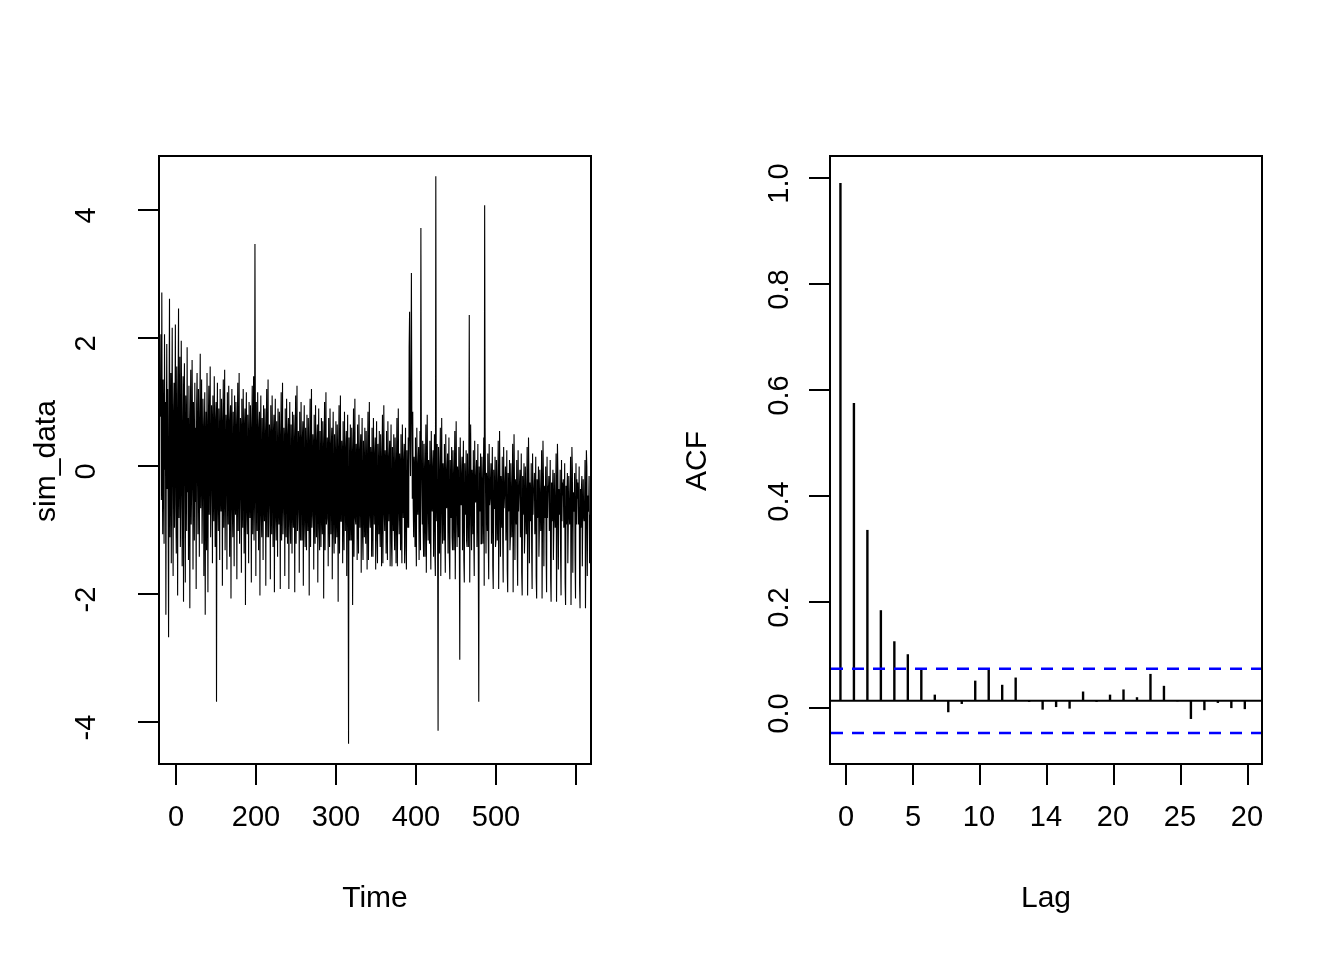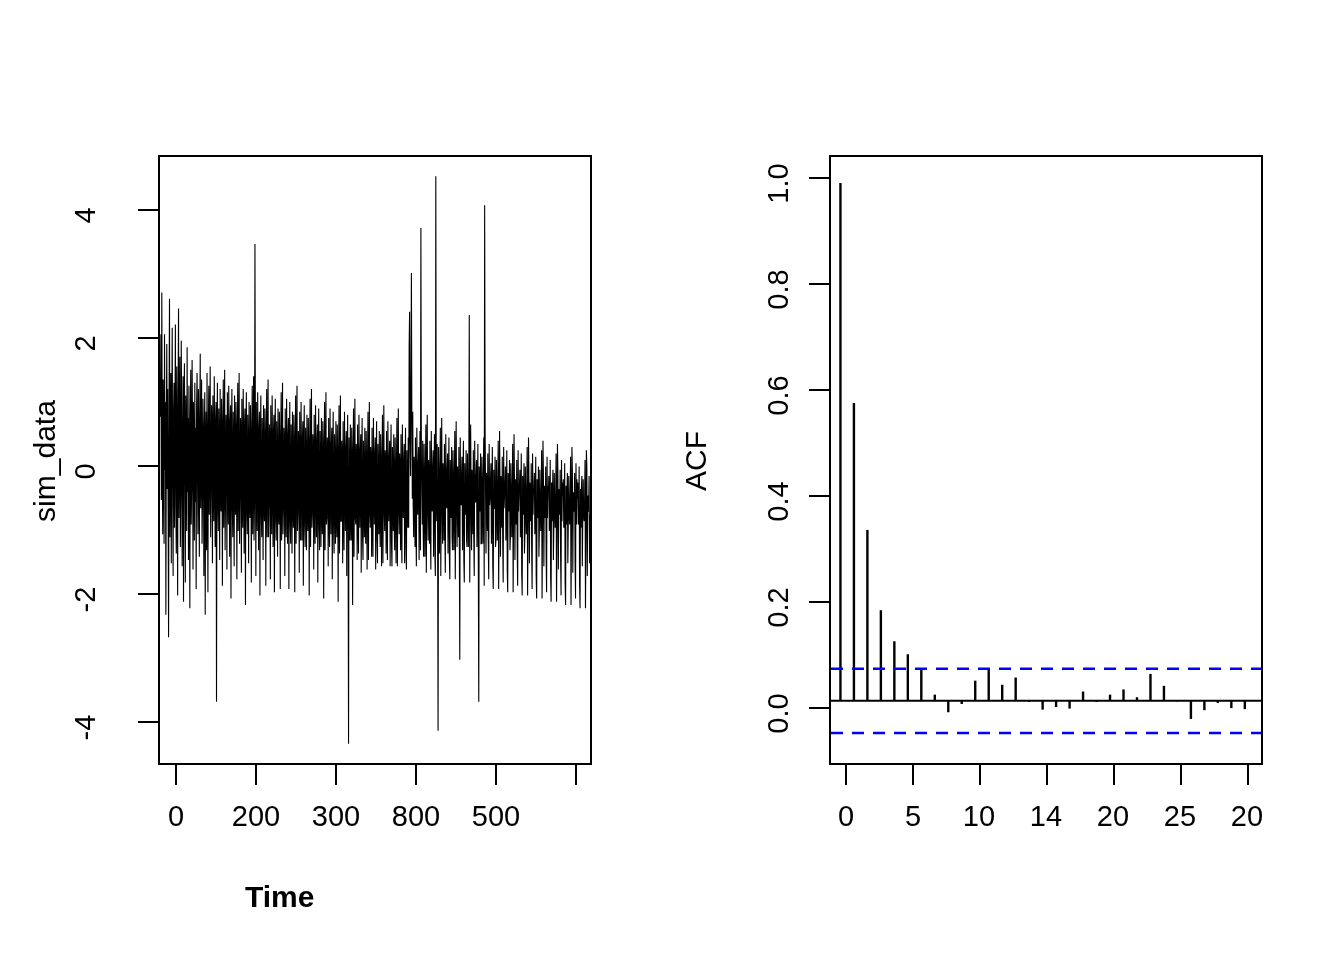--- a/index.html
+++ b/index.html
@@ -26,23 +26,22 @@
     position: absolute;
     font-weight: bold;
     font-size: 33px;
     letter-spacing: 0.2px;
     white-space: pre;
     text-align: center;
   }
   .axis-label-x {
     position: absolute;
     font-size: 30px;
-    text-align: left;
-    white-space: pre;
-    font-weight: bold;
+    text-align: center;
+    white-space: pre;
   }
   .axis-label-y {
     position: absolute;
     font-size: 30px;
     white-space: pre;
     transform-origin: 50% 50%;
     transform: rotate(-90deg);
     text-align: center;
   }
   .tick-label-x {
@@ -114,21 +113,21 @@
   <div class="tick-v" style="left:175px; top:765px; width:2px; height:20px;"></div>
   <div class="tick-v" style="left:255px; top:765px; width:2px; height:20px;"></div>
   <div class="tick-v" style="left:335px; top:765px; width:2px; height:20px;"></div>
   <div class="tick-v" style="left:415px; top:765px; width:2px; height:20px;"></div>
   <div class="tick-v" style="left:495px; top:765px; width:2px; height:20px;"></div>
   <div class="tick-v" style="left:575px; top:765px; width:2px; height:20px;"></div>
 
   <div class="tick-label-x" style="left:136px; top:800px; width:80px;">0</div>
   <div class="tick-label-x" style="left:201px; top:800px; width:110px;">200</div>
   <div class="tick-label-x" style="left:281px; top:800px; width:110px;">300</div>
-  <div class="tick-label-x" style="left:361px; top:800px; width:110px;">800</div>
+  <div class="tick-label-x" style="left:361px; top:800px; width:110px;">400</div>
   <div class="tick-label-x" style="left:441px; top:800px; width:110px;">500</div>
 
   <div class="axis-label-x" style="left:245px; top:880px; width:260px;">Time</div>
 
 
   <div class="axis-label-y" style="left:606px; top:444px; width:180px;">ACF</div>
 
   <div class="tick-label-y" style="left:734px; top:167px; width:88px;">1.0</div>
   <div class="tick-label-y" style="left:734px; top:273px; width:88px;">0.8</div>
   <div class="tick-label-y" style="left:734px; top:379px; width:88px;">0.6</div>
@@ -194,14 +193,15 @@
   <div class="tick-v" style="left:1247px; top:765px; width:2px; height:20px;"></div>
 
   <div class="tick-label-x" style="left:806px; top:800px; width:80px;">0</div>
   <div class="tick-label-x" style="left:873px; top:800px; width:80px;">5</div>
   <div class="tick-label-x" style="left:935px; top:800px; width:88px;">10</div>
   <div class="tick-label-x" style="left:1002px; top:800px; width:88px;">14</div>
   <div class="tick-label-x" style="left:1069px; top:800px; width:88px;">20</div>
   <div class="tick-label-x" style="left:1136px; top:800px; width:88px;">25</div>
   <div class="tick-label-x" style="left:1203px; top:800px; width:88px;">20</div>
 
+  <div class="axis-label-x" style="left:916px; top:880px; width:260px;">Lag</div>
 
 </div>
 
 </body></html>

